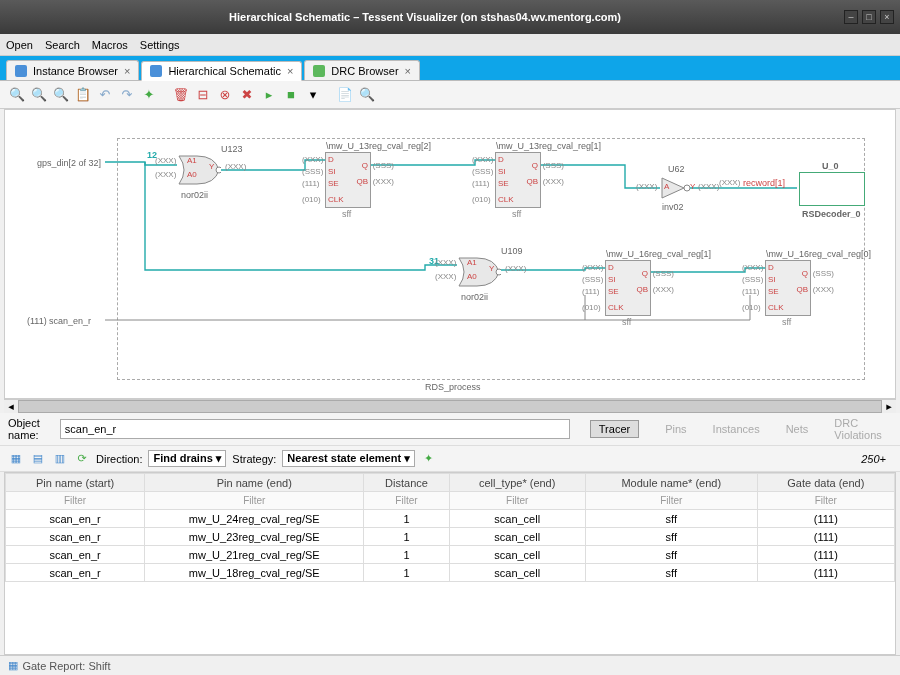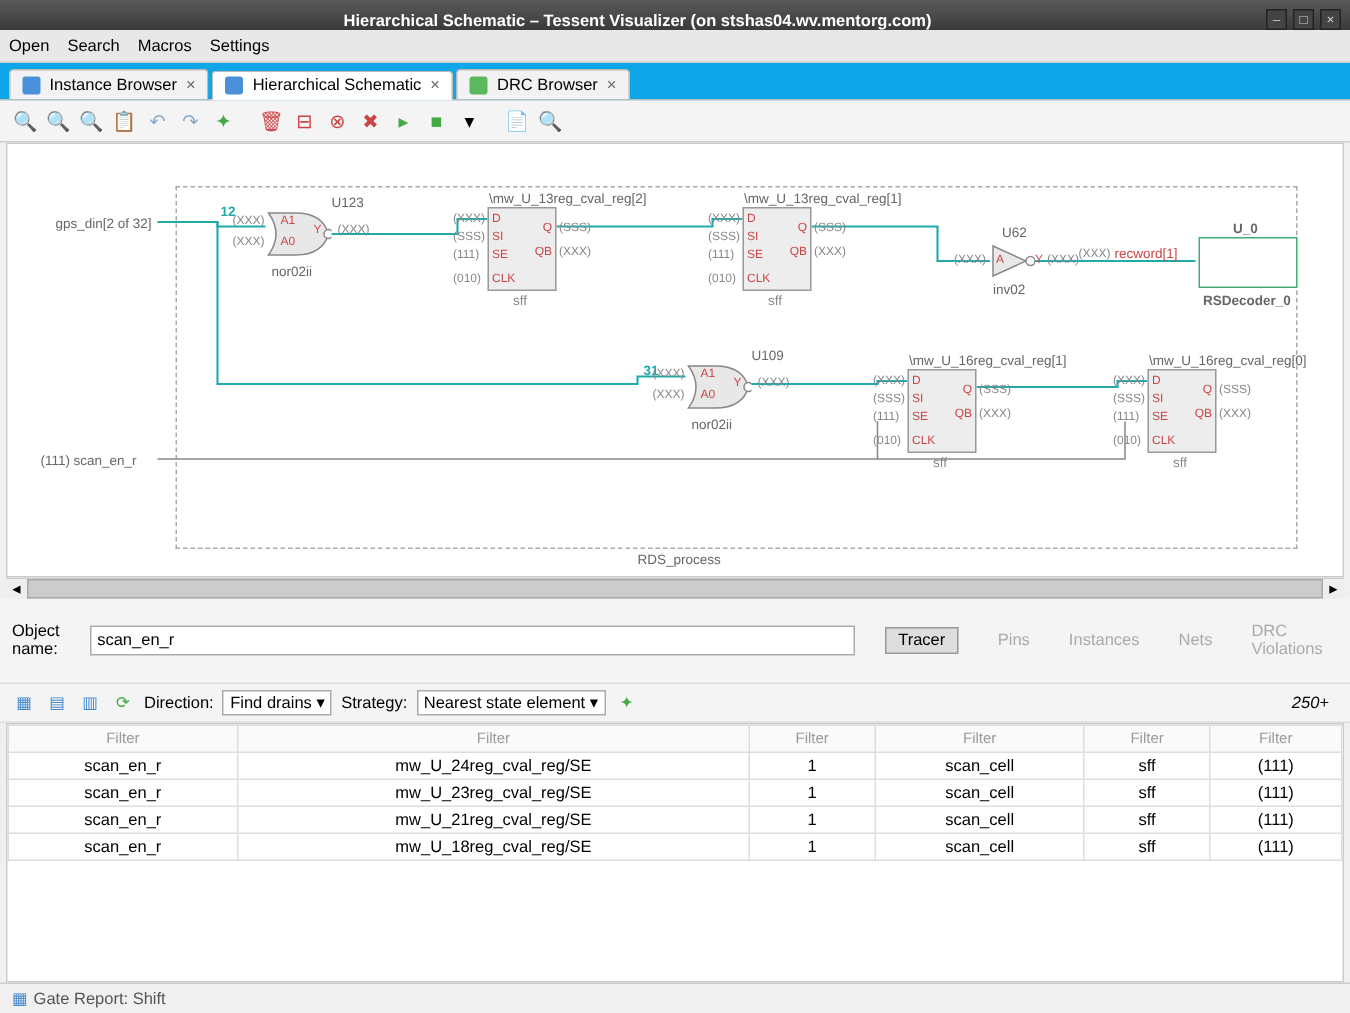--- a/index.html
+++ b/index.html
@@ -1,17 +1,17 @@
 <!DOCTYPE html>
 <html><head>
 <meta charset="utf-8">
 <style>
 * { margin: 0; padding: 0; box-sizing: border-box; font-family: -apple-system, "Segoe UI", sans-serif; font-size: 11px; }
 body { background: #f0f0f0; width: 900px; height: 675px; overflow: hidden; display: flex; flex-direction: column; }
-.titlebar { background: linear-gradient(#5a5a5a,#3a3a3a); color: #fff; height: 20px; display: flex; align-items: flex-end; padding: 0 6px; }
+.titlebar { background: linear-gradient(#5a5a5a,#3a3a3a); color: #fff; height: 34px; display: flex; align-items: center; padding: 0 6px; }
 .titlebar .title { flex: 1; text-align: center; font-size: 11px; font-weight: bold; }
 .titlebar .btns { display: flex; gap: 4px; }
 .titlebar .btn { width: 14px; height: 14px; border: 1px solid #222; background: #444; color: #ccc; display: flex; align-items: center; justify-content: center; font-size: 9px; cursor: pointer; }
 .menubar { background: #e8e8e8; border-bottom: 1px solid #ccc; height: 22px; display: flex; align-items: center; padding: 0 6px; gap: 12px; }
 .menubar span { cursor: pointer; }
 .tabs { background: #0ea5e9; display: flex; border-bottom: 1px solid #bbb; padding: 4px 6px 0 6px; gap: 2px; }
 .tab { background: #f2f2f2; border: 1px solid #bbb; border-bottom: none; border-radius: 3px 3px 0 0; padding: 3px 8px; display: flex; align-items: center; gap: 6px; cursor: pointer; }
 .tab.active { background: #fff; border-bottom: 1px solid #fff; position: relative; top: 1px; }
 .tab .ico { width: 12px; height: 12px; background: #4a90d9; border-radius: 2px; display: inline-block; }
 .tab .ico.green { background: #5cb85c; }
@@ -29,27 +29,27 @@
 .nor-shape { fill: #e8e8e8; stroke: #888; stroke-width: 1; }
 .ff { position: absolute; width: 46px; height: 56px; background: #ededed; border: 1px solid #999; }
 .ff .pin { position: absolute; font-size: 8px; color: #c44; }
 .ff .block-lbl { position: absolute; top: -12px; left: 0; font-size: 9px; color: #666; }
 .ff .type-lbl { position: absolute; bottom: -12px; left: 16px; font-size: 9px; color: #888; }
 .dec { position: absolute; width: 66px; height: 34px; background: #fff; border: 1.5px solid #4a7; }
 .inv { position: absolute; }
 .scroll-x { height: 14px; background: #eee; border-top: 1px solid #ccc; margin: 0 4px; display: flex; }
 .scroll-x .track { flex: 1; background: #f4f4f4; position: relative; }
 .scroll-x .thumb { position: absolute; height: 100%; background: #ccc; border: 1px solid #aaa; }
-.obj-row { display: flex; align-items: center; padding: 16px 8px; gap: 20px; border-bottom: 1px solid #ddd; background: #f4f4f4; }
+.obj-row { display: flex; align-items: center; padding: 4px 8px; gap: 20px; border-bottom: 1px solid #ddd; background: #f4f4f4; }
 .obj-row input { flex: 0 0 510px; height: 20px; border: 1px solid #aaa; padding: 0 4px; background: #fff; }
 .obj-row .tracer { background: #ddd; border: 1px solid #999; padding: 2px 8px; cursor: pointer; }
 .obj-row .muted { color: #aaa; margin-left: 6px; }
 .dir-row { display: flex; align-items: center; padding: 4px 8px; gap: 6px; border-bottom: 1px solid #ddd; background: #f4f4f4; }
 .dir-row .ico { width: 16px; height: 16px; display: flex; align-items: center; justify-content: center; cursor: pointer; }
-.dir-row .sel { background: #fff; border: 1px solid #aaa; padding: 1px 4px; cursor: pointer; }
+.dir-row .sel { background: #fff; border: 1px solid #aaa; padding: 1px 4px; cursor: pointer; font-weight: bold; }
 .dir-row .count { margin-left: auto; padding-right: 6px; font-style: italic; }
 .table { flex: 1; overflow: auto; background: #fff; border: 1px solid #ccc; margin: 0 4px; }
 table { width: 100%; border-collapse: collapse; }
 th, td { border: 1px solid #ddd; padding: 2px 6px; text-align: center; font-size: 11px; height: 18px; }
 th { background: #f0f0f0; font-weight: normal; color: #444; text-align: center; }
 .filter-row td { background: #fafafa; color: #999; font-size: 10px; }
 .status { height: 20px; background: #f0f0f0; border-top: 1px solid #ccc; display: flex; align-items: center; padding: 0 8px; gap: 4px; color: #555; }
 .ann { position:absolute; font-size:8px; color:#888; }
 </style>
 </head>
@@ -294,20 +294,28 @@
   <span class="sel"><span>Find drains</span> ▾</span>
   <span>Strategy:</span>
   <span class="sel"><span>Nearest state element</span> ▾</span>
   <div class="ico" style="color:#4a4">✦</div>
   <span class="count">250+</span>
 </div>
 
 <div class="table">
   <table>
     <thead>
+      <tr>
+        <th>Pin name (start)</th>
+        <th>Pin name (end)</th>
+        <th>Distance</th>
+        <th>cell_type* (end)</th>
+        <th>Module name* (end)</th>
+        <th>Gate data (end)</th>
+      </tr>
       <tr class="filter-row">
         <td>Filter</td>
         <td>Filter</td>
         <td>Filter</td>
         <td>Filter</td>
         <td>Filter</td>
         <td>Filter</td>
       </tr>
     </thead>
     <tbody id="tbody">

